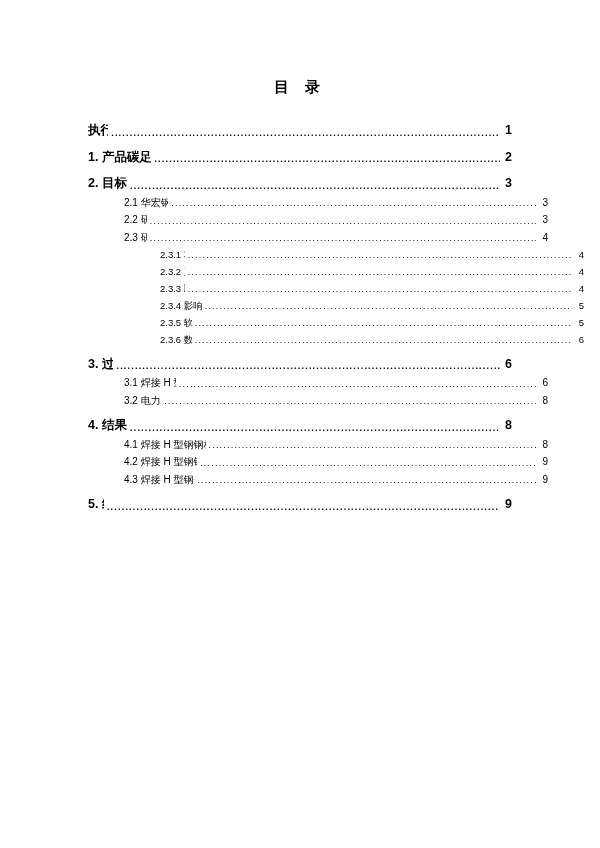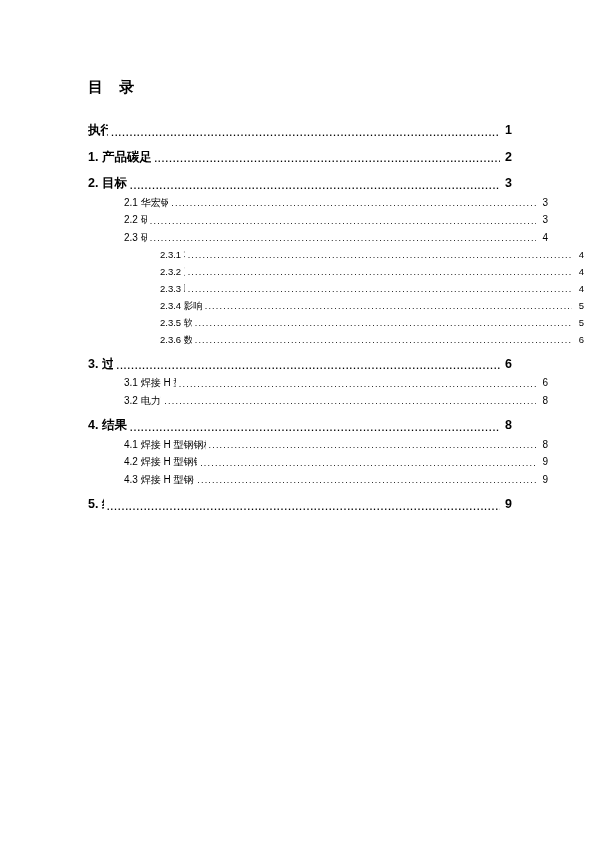--- a/index.html
+++ b/index.html
@@ -15,21 +15,21 @@
     overflow: hidden;
   }
   .page {
     position: relative;
     width: 600px;
     height: 848px;
     box-sizing: border-box;
     padding: 78px 88px 0 88px;
   }
   .toc-title {
-    text-align: left;
+    text-align: center;
     font-family: "Liberation Sans", sans-serif;
     font-weight: bold;
     font-size: 15px;
     letter-spacing: 6px;
     margin: 0 0 26px 0;
   }
   .toc-list {
     margin: 0;
     padding: 0;
     list-style: none;

